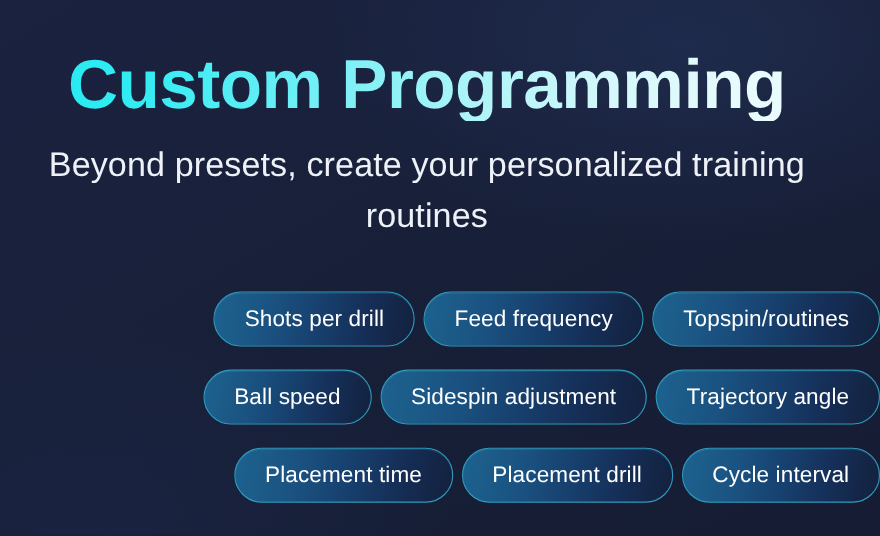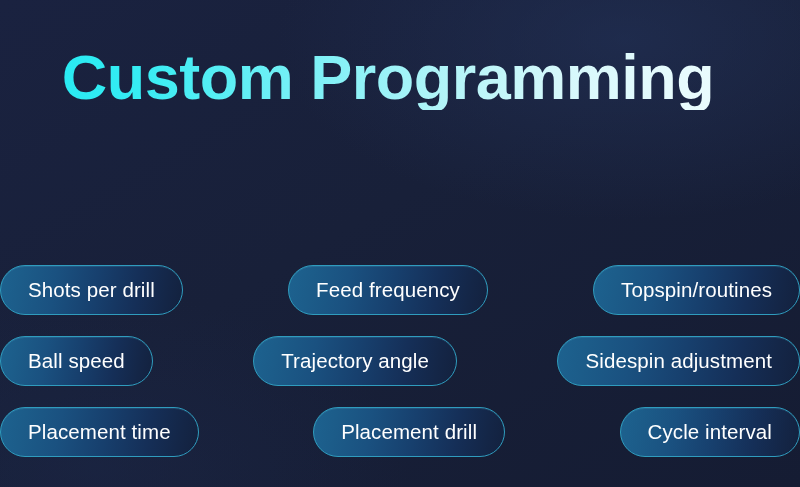--- a/index.html
+++ b/index.html
@@ -70,21 +70,21 @@
   
   #pill-grid {
     position: absolute;
     left: 0;
     top: 265px;
     width: 800px;
   }
 
   .pill-row {
     display: flex;
-    justify-content: space-between;
+    justify-content: flex-end;
     align-items: center;
     gap: 8px;
     margin-bottom: 21px;
   }
   .pill-row:last-child { margin-bottom: 0; }
 
   .pill {
     display: inline-flex;
     align-items: center;
     justify-content: center;
@@ -111,20 +111,21 @@
     cursor: pointer;
   }
 </style>
 </head>
 <body>
 
 <div id="stage">
 
   <div id="header">
     <h1 id="page-title">Custom Programming</h1>
+    <p id="page-subtitle">Beyond presets, create your personalized training routines</p>
   </div>
 
   <div id="pill-grid">
 
     <div class="pill-row">
       <div class="pill">
         <span>Shots per drill</span>
       </div>
       <div class="pill">
         <span>Feed frequency</span>
@@ -132,24 +133,24 @@
       <div class="pill">
         <span>Topspin/routines</span>
       </div>
     </div>
 
     <div class="pill-row">
       <div class="pill">
         <span>Ball speed</span>
       </div>
       <div class="pill">
-        <span>Trajectory angle</span>
+        <span>Sidespin adjustment</span>
       </div>
       <div class="pill">
-        <span>Sidespin adjustment</span>
+        <span>Trajectory angle</span>
       </div>
     </div>
 
     <div class="pill-row">
       <div class="pill">
         <span>Placement time</span>
       </div>
       <div class="pill">
         <span>Placement drill</span>
       </div>

